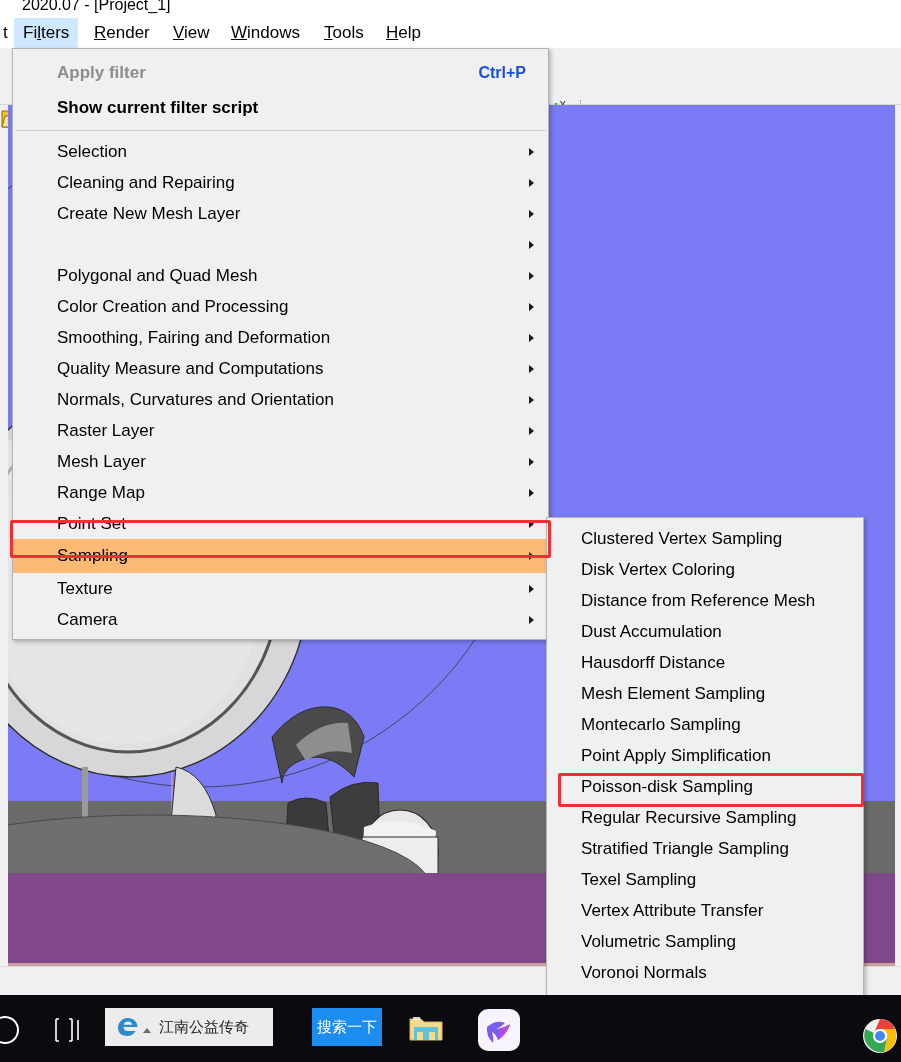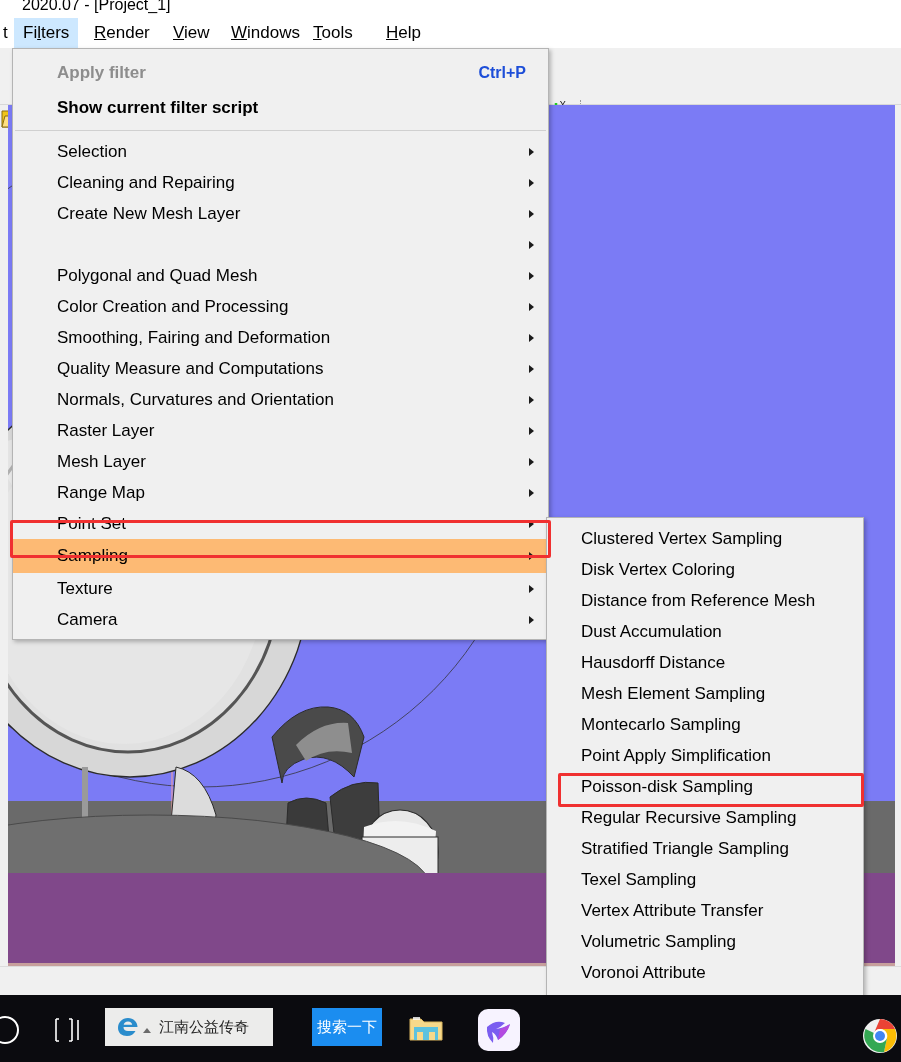--- a/index.html
+++ b/index.html
@@ -182,21 +182,21 @@
     </div>
     <div class="menu-bar-item" style="left:85px;">
       <u>R</u>ender
     </div>
     <div class="menu-bar-item" style="left:164px;">
       <u>V</u>iew
     </div>
     <div class="menu-bar-item" style="left:222px;">
       <u>W</u>indows
     </div>
-    <div class="menu-bar-item" style="left:304px;">
+    <div class="menu-bar-item" style="left:315px;">
       <u>T</u>ools
     </div>
     <div class="menu-bar-item" style="left:377px;">
       <u>H</u>elp
     </div>
   </div>
 
   <div id="toolbar">
 
     <div id="folder-peek">
@@ -439,21 +439,21 @@
     <div class="menu-row">
       <span>Texel Sampling</span>
     </div>
     <div class="menu-row">
       <span>Vertex Attribute Transfer</span>
     </div>
     <div class="menu-row">
       <span>Volumetric Sampling</span>
     </div>
     <div class="menu-row">
-      <span>Voronoi Attribute</span>
+      <span>Voronoi Normals</span>
     </div>
     <div class="menu-row">
       <span>Voronoi Scaffolding</span>
     </div>
     <div class="menu-row" style="margin-bottom:5px;">
       <span>Voronoi Vertex Coloring</span>
     </div>
   </div>
 
   <div id="red-box-sampling" class="red-box"></div>

